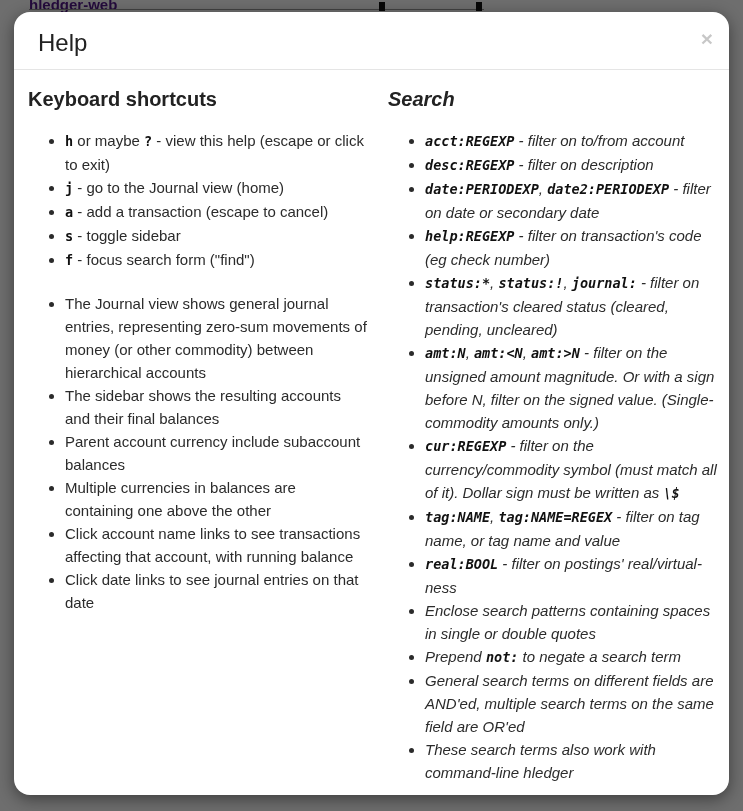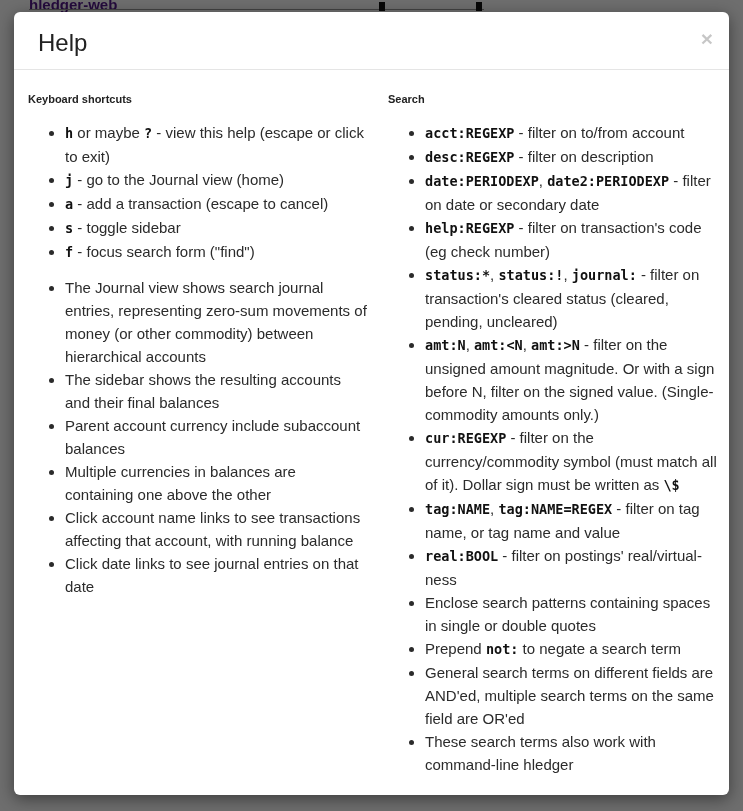--- a/index.html
+++ b/index.html
@@ -35,21 +35,21 @@
     position: absolute; inset: 0;
     background: rgba(0,0,0,0.57);
     z-index: 10;
   }
 
   
   .modal {
     position: absolute; left: 14px; top: 12px;
     width: 715px; height: 783px;
     background: #ffffff;
-    border-radius: 6px;
+    border-radius: 16px;
     box-shadow: 0 4px 16px rgba(0,0,0,0.45);
     z-index: 20;
     overflow: hidden;
   }
   .modal-header {
     position: relative;
     padding: 17px 16px 12px 24px;
     border-bottom: 1px solid #e5e5e5;
   }
   .modal-title {
@@ -63,29 +63,29 @@
     color: #000000; opacity: 0.22;
     cursor: pointer;
     font-family: "Liberation Sans", sans-serif;
   }
   .modal-body {
     display: flex;
     padding: 2px 6px 20px 7px;
   }
   .col { color: #333333; }
   .col-left  { width: 352px; flex: none; padding-right: 6px; }
-  .col-right { flex: 1; padding-left: 8px; }
+  .col-right { flex: 1; padding-left: 8px; font-style: italic; }
 
   .section-heading {
-    font-size: 11px; font-weight: bold; color: #222222;
+    font-size: 20px; font-weight: bold; color: #222222;
     line-height: 19px;
     margin: 18px 0 0 7px;
   }
   .help-list {
-    margin: 12px 0 0 0;
+    margin: 20px 0 0 0;
     padding-left: 44px;
     list-style: disc outside;
   }
   .help-list li {
     font-size: 15px;
     line-height: 23px;
     color: #2b2b2b;
   }
   code {
     font-family: "DejaVu Sans Mono", "Liberation Mono", monospace;
@@ -116,21 +116,21 @@
     <div class="col col-left">
       <div class="section-heading">Keyboard shortcuts</div>
       <ul class="help-list">
           <li><code>h</code> or maybe <code>?</code> - view this help (escape or click to exit)</li>
           <li><code>j</code> - go to the Journal view (home)</li>
           <li><code>a</code> - add a transaction (escape to cancel)</li>
           <li><code>s</code> - toggle sidebar</li>
           <li><code>f</code> - focus search form ("find")</li>
         </ul>
       <ul class="help-list">
-          <li>The Journal view shows search journal entries, representing zero-sum movements of money (or other commodity) between hierarchical accounts</li>
+          <li>The Journal view shows general journal entries, representing zero-sum movements of money (or other commodity) between hierarchical accounts</li>
           <li>The sidebar shows the resulting accounts and their final balances</li>
           <li>Parent account currency include subaccount balances</li>
           <li>Multiple currencies in balances are containing one above the other</li>
           <li>Click account name links to see transactions affecting that account, with running balance</li>
           <li>Click date links to see journal entries on that date</li>
         </ul>
     </div>
     <div class="col col-right">
       <div class="section-heading">Search</div>
       <ul class="help-list">

